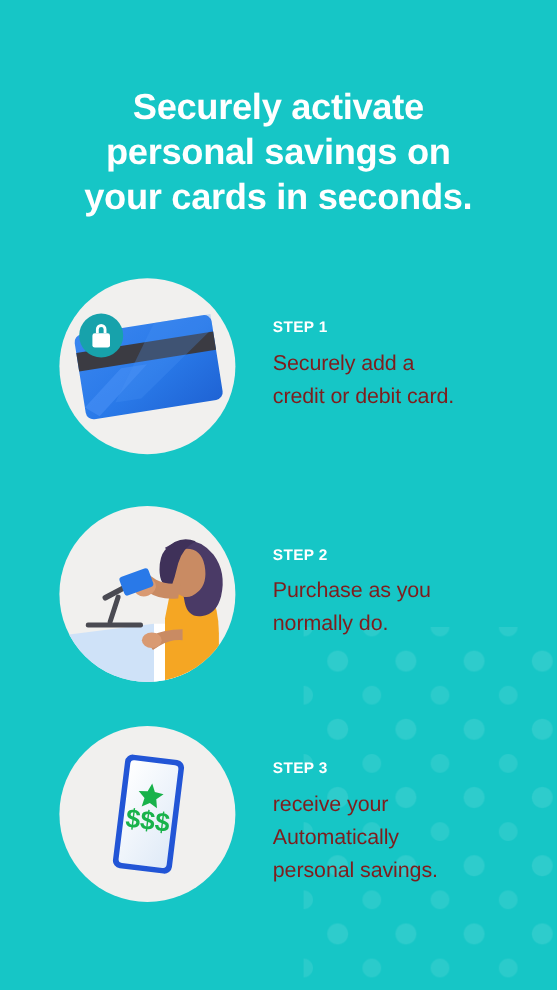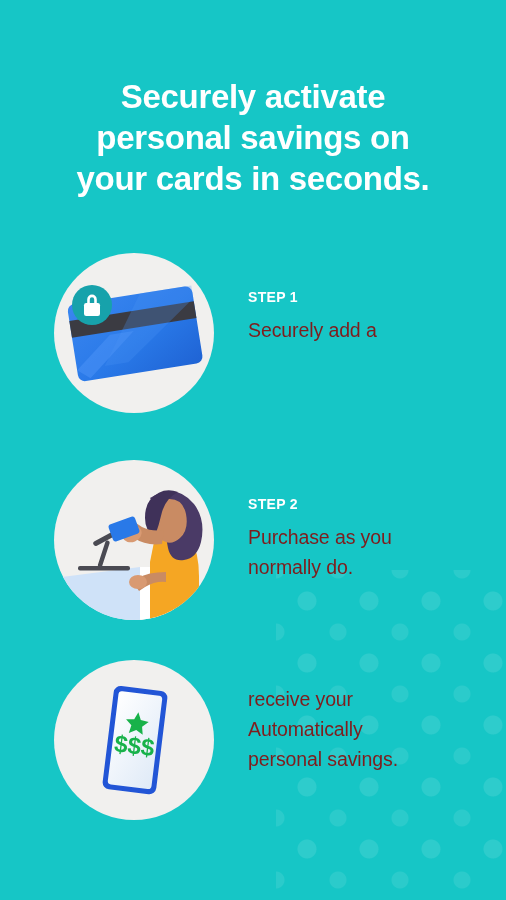--- a/index.html
+++ b/index.html
@@ -142,20 +142,21 @@
         <g fill="#ffffff">
           <rect x="30" y="50" width="16" height="13" rx="2.2"></rect>
           <path d="M33.2 50 v-3.6 a4.8 4.8 0 0 1 9.6 0 V50 h-2.6 v-3.6 a2.2 2.2 0 0 0 -4.4 0 V50 Z"></path>
         </g>
       </svg>
     </div>
     <div class="step-text">
       <div class="step-title">STEP 1</div>
       <div class="step-desc">
         <span class="dl">Securely add a</span>
+        <span class="dl">credit or debit card.</span>
       </div>
     </div>
   </div>
 
   <div class="step" id="step-2">
     <div class="icon-circle">
       <svg viewBox="0 0 160 160">
 
         <path d="M0 118 L86 107 L86 160 L0 160 Z" fill="#cfe2f8"></path>
         <rect x="86" y="107" width="34" height="53" fill="#ffffff"></rect>
@@ -206,20 +207,21 @@
           <rect x="54" y="28" width="54" height="104" rx="7" ry="7" fill="#2255d6"></rect>
           <rect x="59" y="33" width="44" height="94" rx="3.5" ry="3.5" fill="url(#screenGrad)"></rect>
 
           <path d="M81 52 l3.3 7.4 l8.1 .9 l-6 5.5 l1.6 8 l-7 -4 l-7 4 l1.6 -8 l-6 -5.5 l8.1 -.9 Z" fill="#18b24a"></path>
 
           <text x="81" y="94" text-anchor="middle" font-family="'Liberation Sans', sans-serif" font-size="24" font-weight="bold" fill="#18b24a">$$$</text>
         </g>
       </svg>
     </div>
     <div class="step-text">
+      <div class="step-title">STEP 3</div>
       <div class="step-desc">
         <span class="dl">receive your</span>
         <span class="dl">Automatically</span>
         <span class="dl">personal savings.</span>
       </div>
     </div>
   </div>
 
 </div>
 

